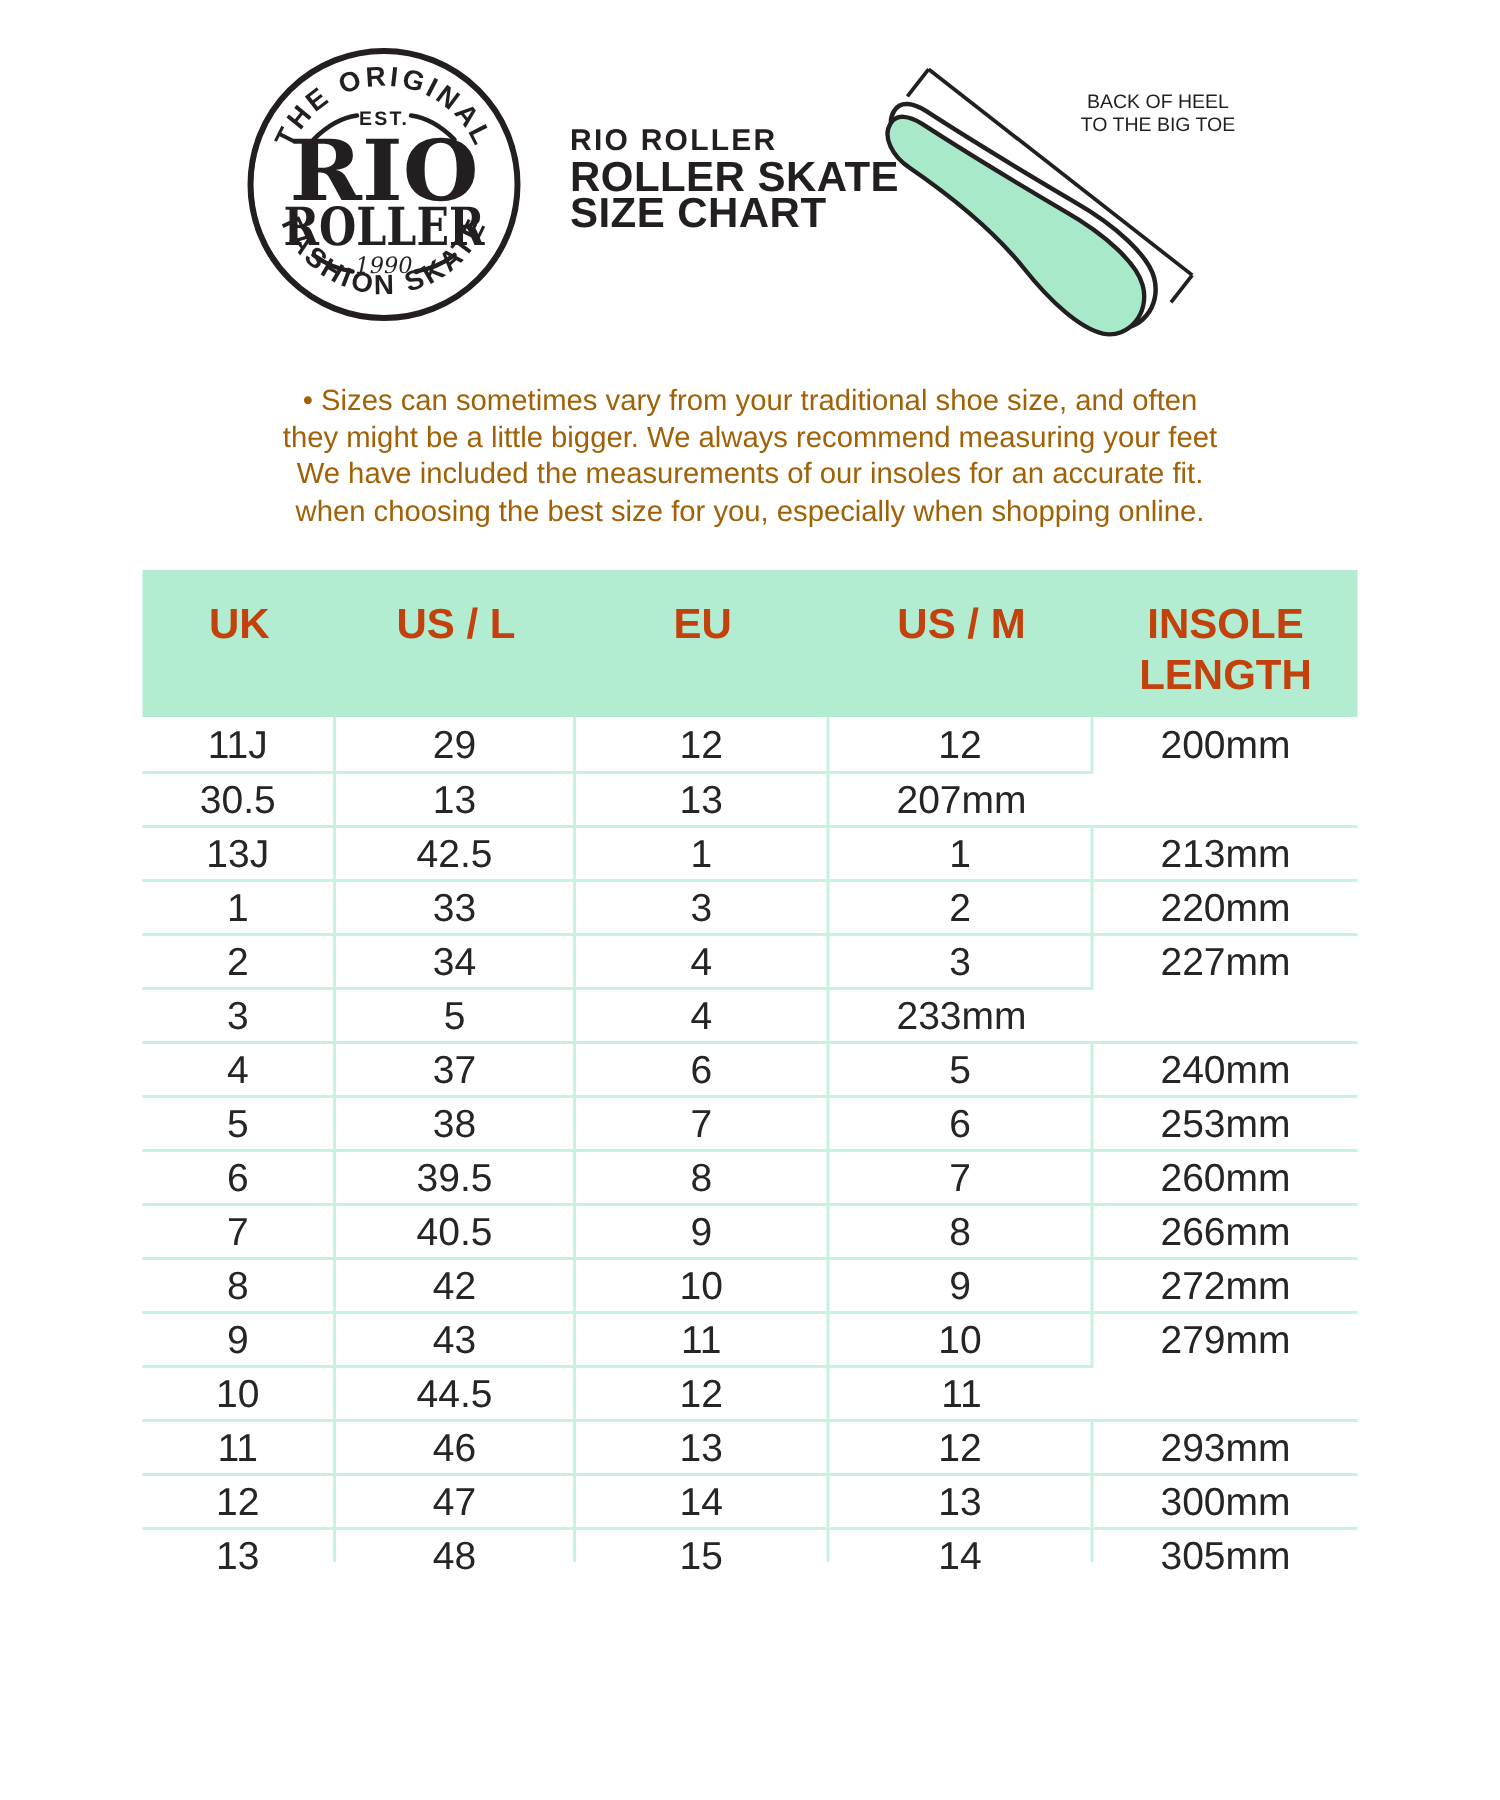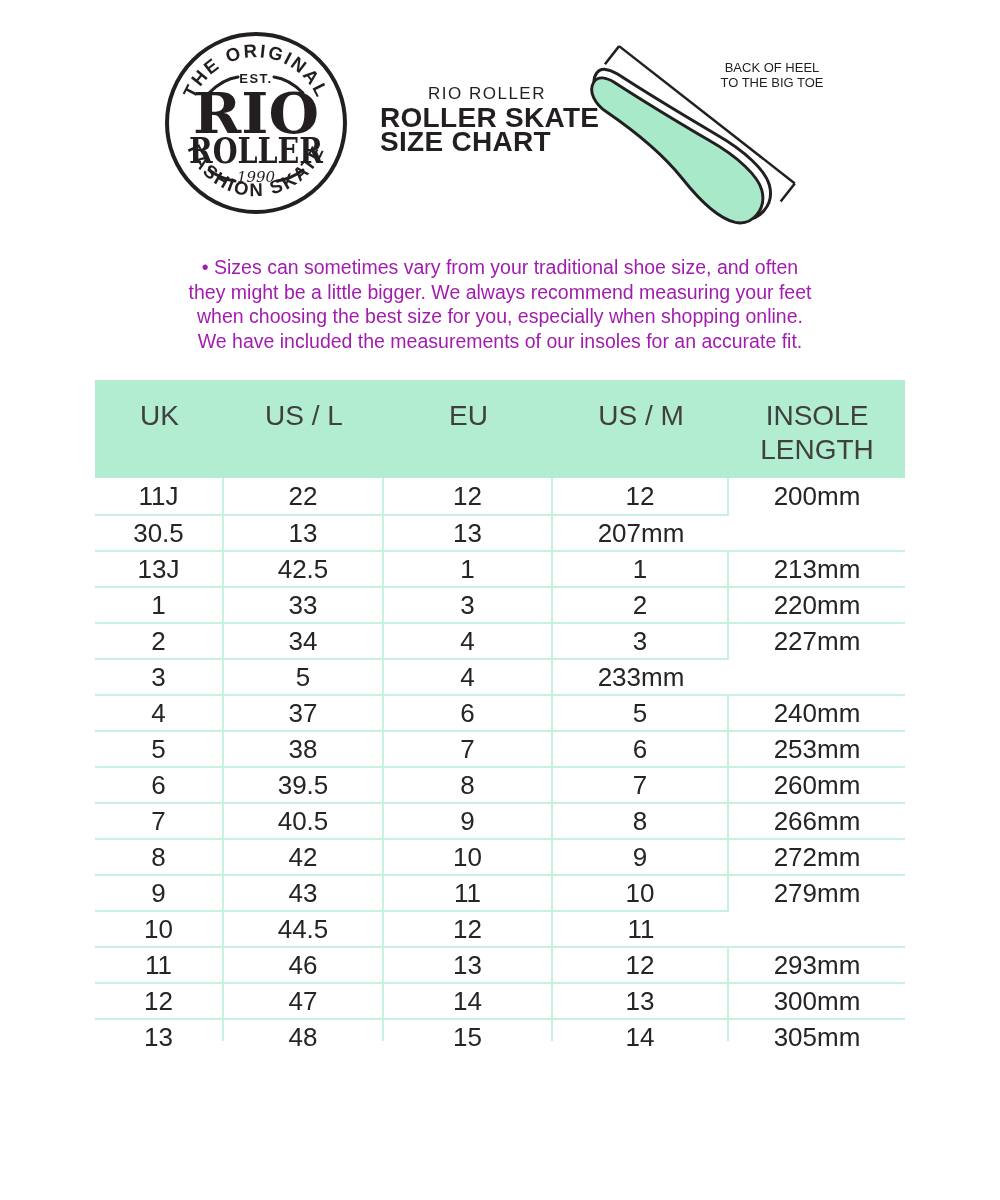--- a/index.html
+++ b/index.html
@@ -4,33 +4,33 @@
 <style>
   html,body{margin:0;padding:0;}
   body{
     width:1000px;height:1200px;background:#ffffff;position:relative;
     font-family:"Liberation Sans", sans-serif;color:#231f20;overflow:hidden;
   }
   
   .top{position:absolute;left:0;top:0;width:1000px;height:235px;}
   .logo-svg{position:absolute;left:163px;top:26px;}
   .title-block{position:absolute;left:380px;top:82px;line-height:24px;}
-  .title-line1{font-size:17px;font-weight:400;letter-spacing:1.5px;margin-left:48px;}
+  .title-line1{font-size:20px;font-weight:700;letter-spacing:1.5px;}
   .title-line2,.title-line3{font-size:28px;font-weight:700;letter-spacing:0.3px;}
   .insole-svg{position:absolute;left:570px;top:24px;}
   
   .intro{position:absolute;left:0;top:255px;width:1000px;text-align:center;
-         font-size:19.5px;line-height:24.6px;color:#a21caf;}
+         font-size:19.5px;line-height:24.6px;color:#a16207;}
   
   .size-table{position:absolute;left:95px;top:380px;width:810px;}
   .thead{display:grid;grid-template-columns:129px 160px 169px 176px 176px;
          height:98px;}
   .hcell{display:flex;flex-direction:column;align-items:center;
-         padding-top:19px;font-weight:400;font-size:28px;line-height:34px;
-         color:#404040;}
+         padding-top:19px;font-weight:700;font-size:28px;line-height:34px;
+         color:#c2410c;}
   .tbody{display:block;}
   .trow{display:grid;grid-template-columns:129px 160px 169px 176px 176px;
         height:36px;}
   .trow + .trow .tcell{border-top:2px solid var(--grid);}
   .tcell{display:flex;align-items:center;justify-content:center;
          font-size:26px;color:#262424;}
   .tcell:not(:last-child){border-right:2px solid var(--grid);}
   .trow:last-child .tcell:not(:last-child){
      border-image:linear-gradient(to bottom, var(--grid) 62%, rgba(255,255,255,0) 62%) 1;
   }
@@ -87,22 +87,22 @@
       </g>
     </g>
     <text x="202" y="48" text-anchor="middle" font-size="13" fill="#231f20">BACK OF HEEL</text>
     <text x="202" y="63" text-anchor="middle" font-size="13" fill="#231f20">TO THE BIG TOE</text>
   </svg>
 </div>
 
 <div class="intro">
   <div>• Sizes can sometimes vary from your traditional shoe size, and often</div>
   <div>they might be a little bigger. We always recommend measuring your feet</div>
+  <div>We have included the measurements of our insoles for an accurate fit.</div>
   <div>when choosing the best size for you, especially when shopping online.</div>
-  <div>We have included the measurements of our insoles for an accurate fit.</div>
 </div>
 
 <div class="size-table">
   <div class="thead" style="background: rgb(178, 236, 209);">
       <div class="hcell">
         <div>UK</div>
       </div>
       <div class="hcell">
         <div>US / L</div>
       </div>
@@ -113,21 +113,21 @@
         <div>US / M</div>
       </div>
       <div class="hcell">
         <div>INSOLE</div>
         <div>LENGTH</div>
       </div>
     </div>
   <div class="tbody">
       <div class="trow">
         <div class="tcell">11J</div>
-        <div class="tcell">22</div>
+        <div class="tcell">29</div>
         <div class="tcell">12</div>
         <div class="tcell">12</div>
         <div class="tcell">200mm</div>
       </div>
       <div class="trow">
         <div class="tcell">30.5</div>
         <div class="tcell">13</div>
         <div class="tcell">13</div>
         <div class="tcell">207mm</div>
       </div>

